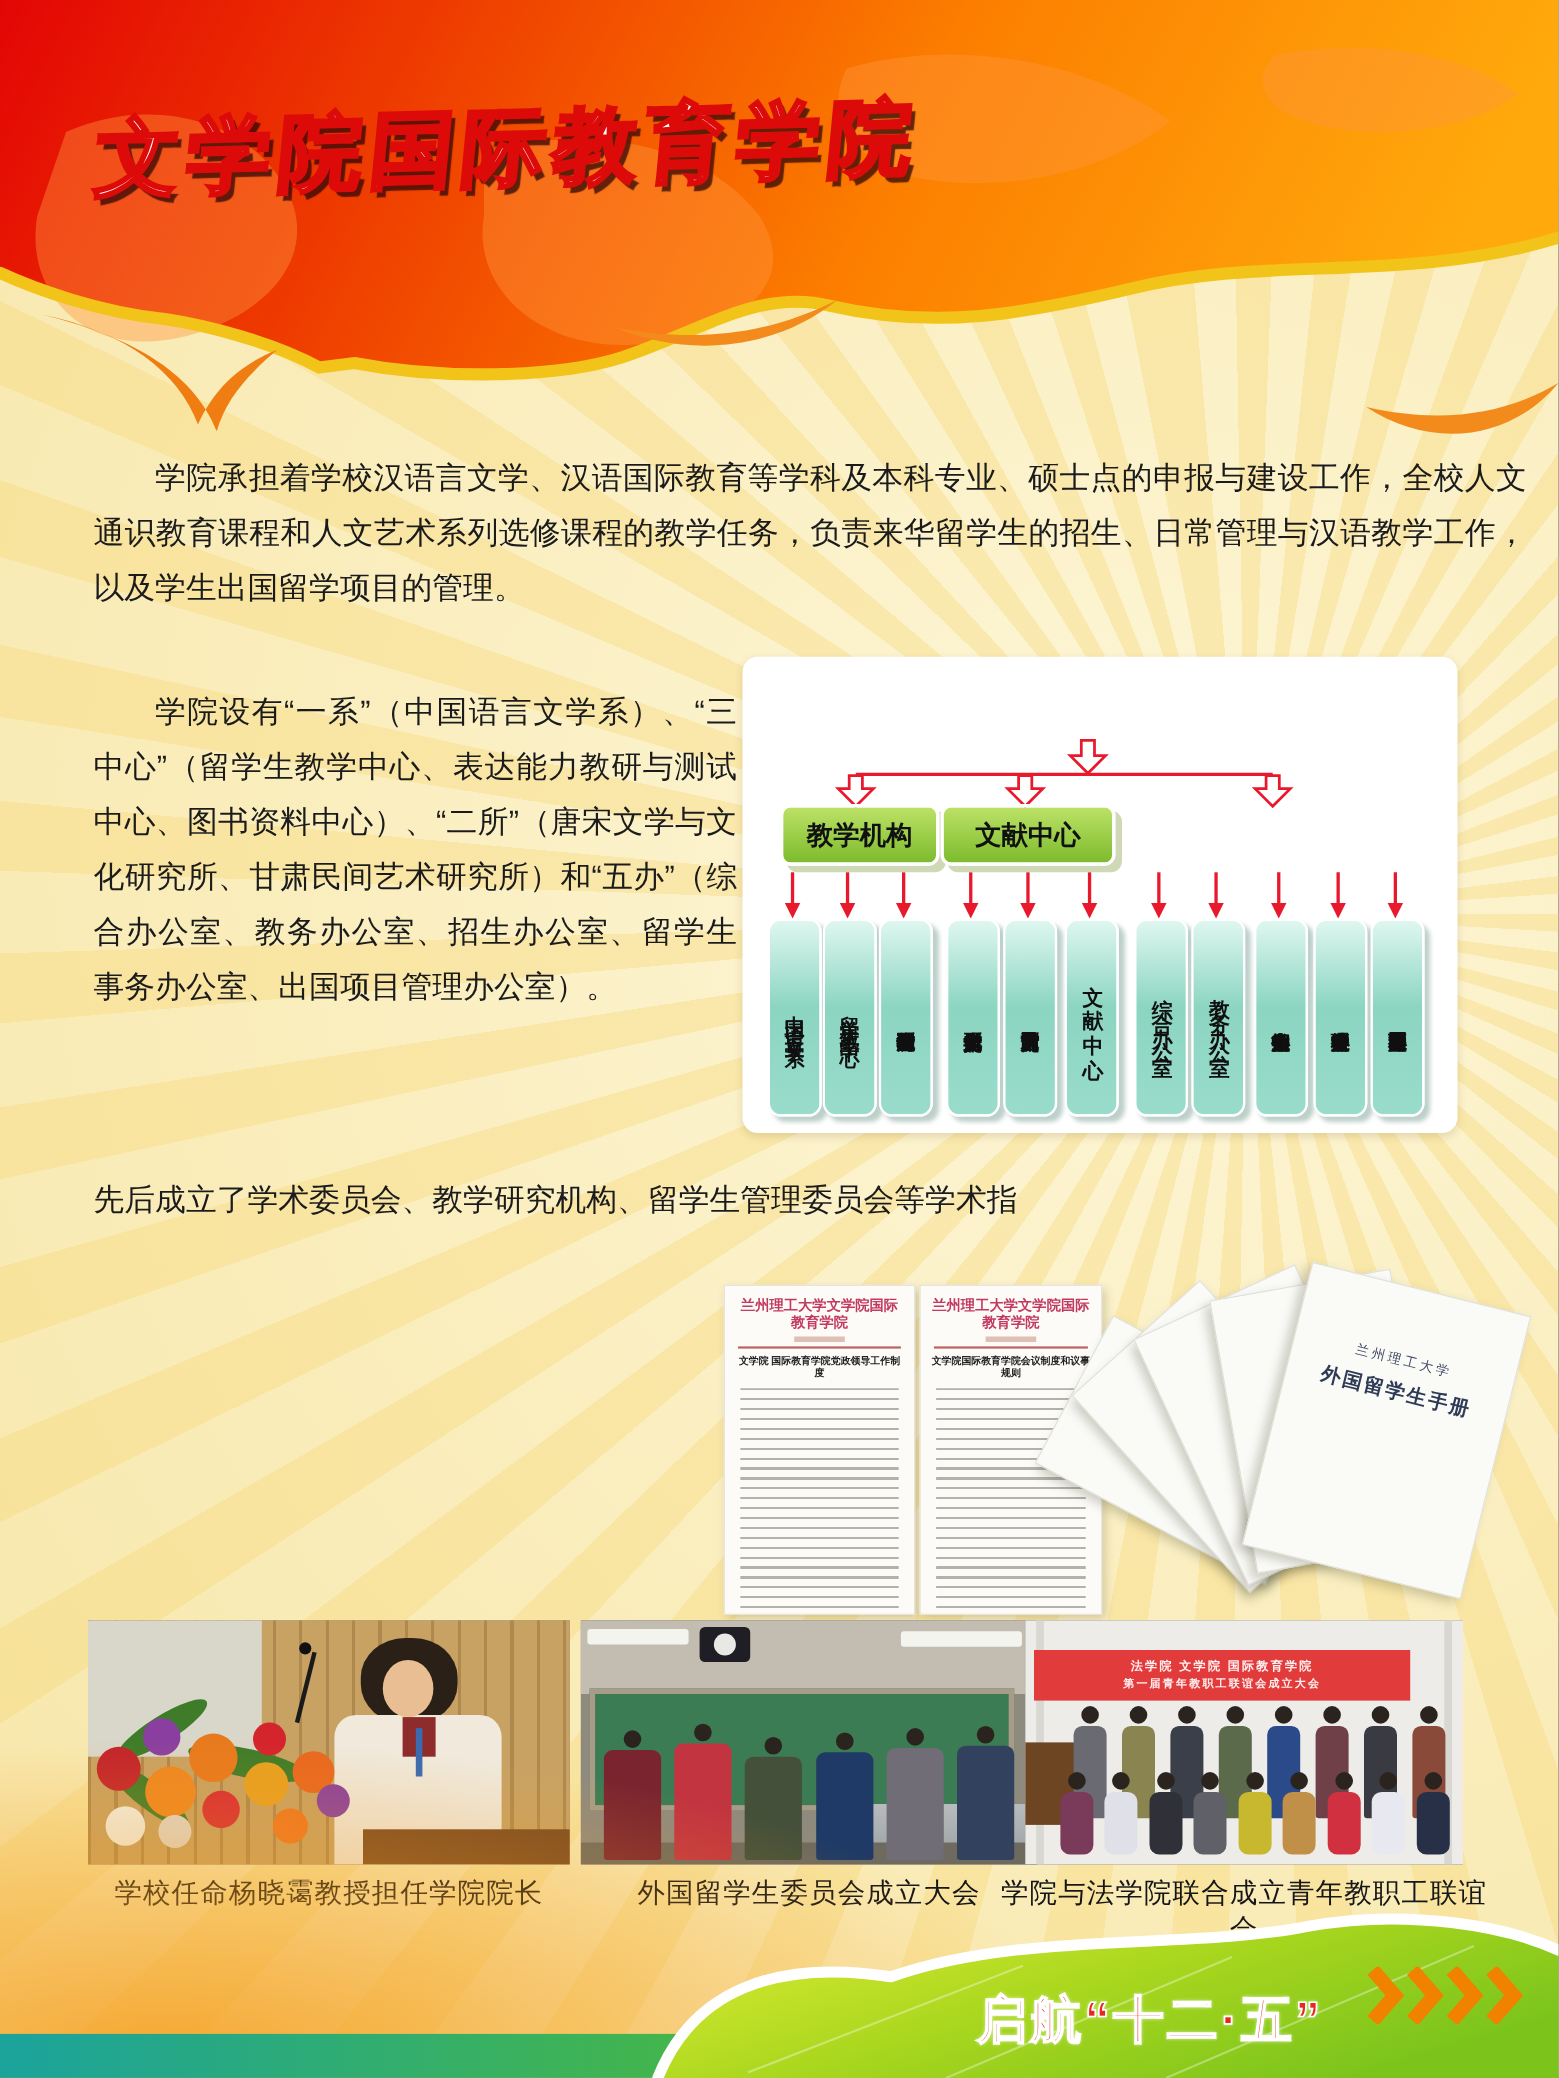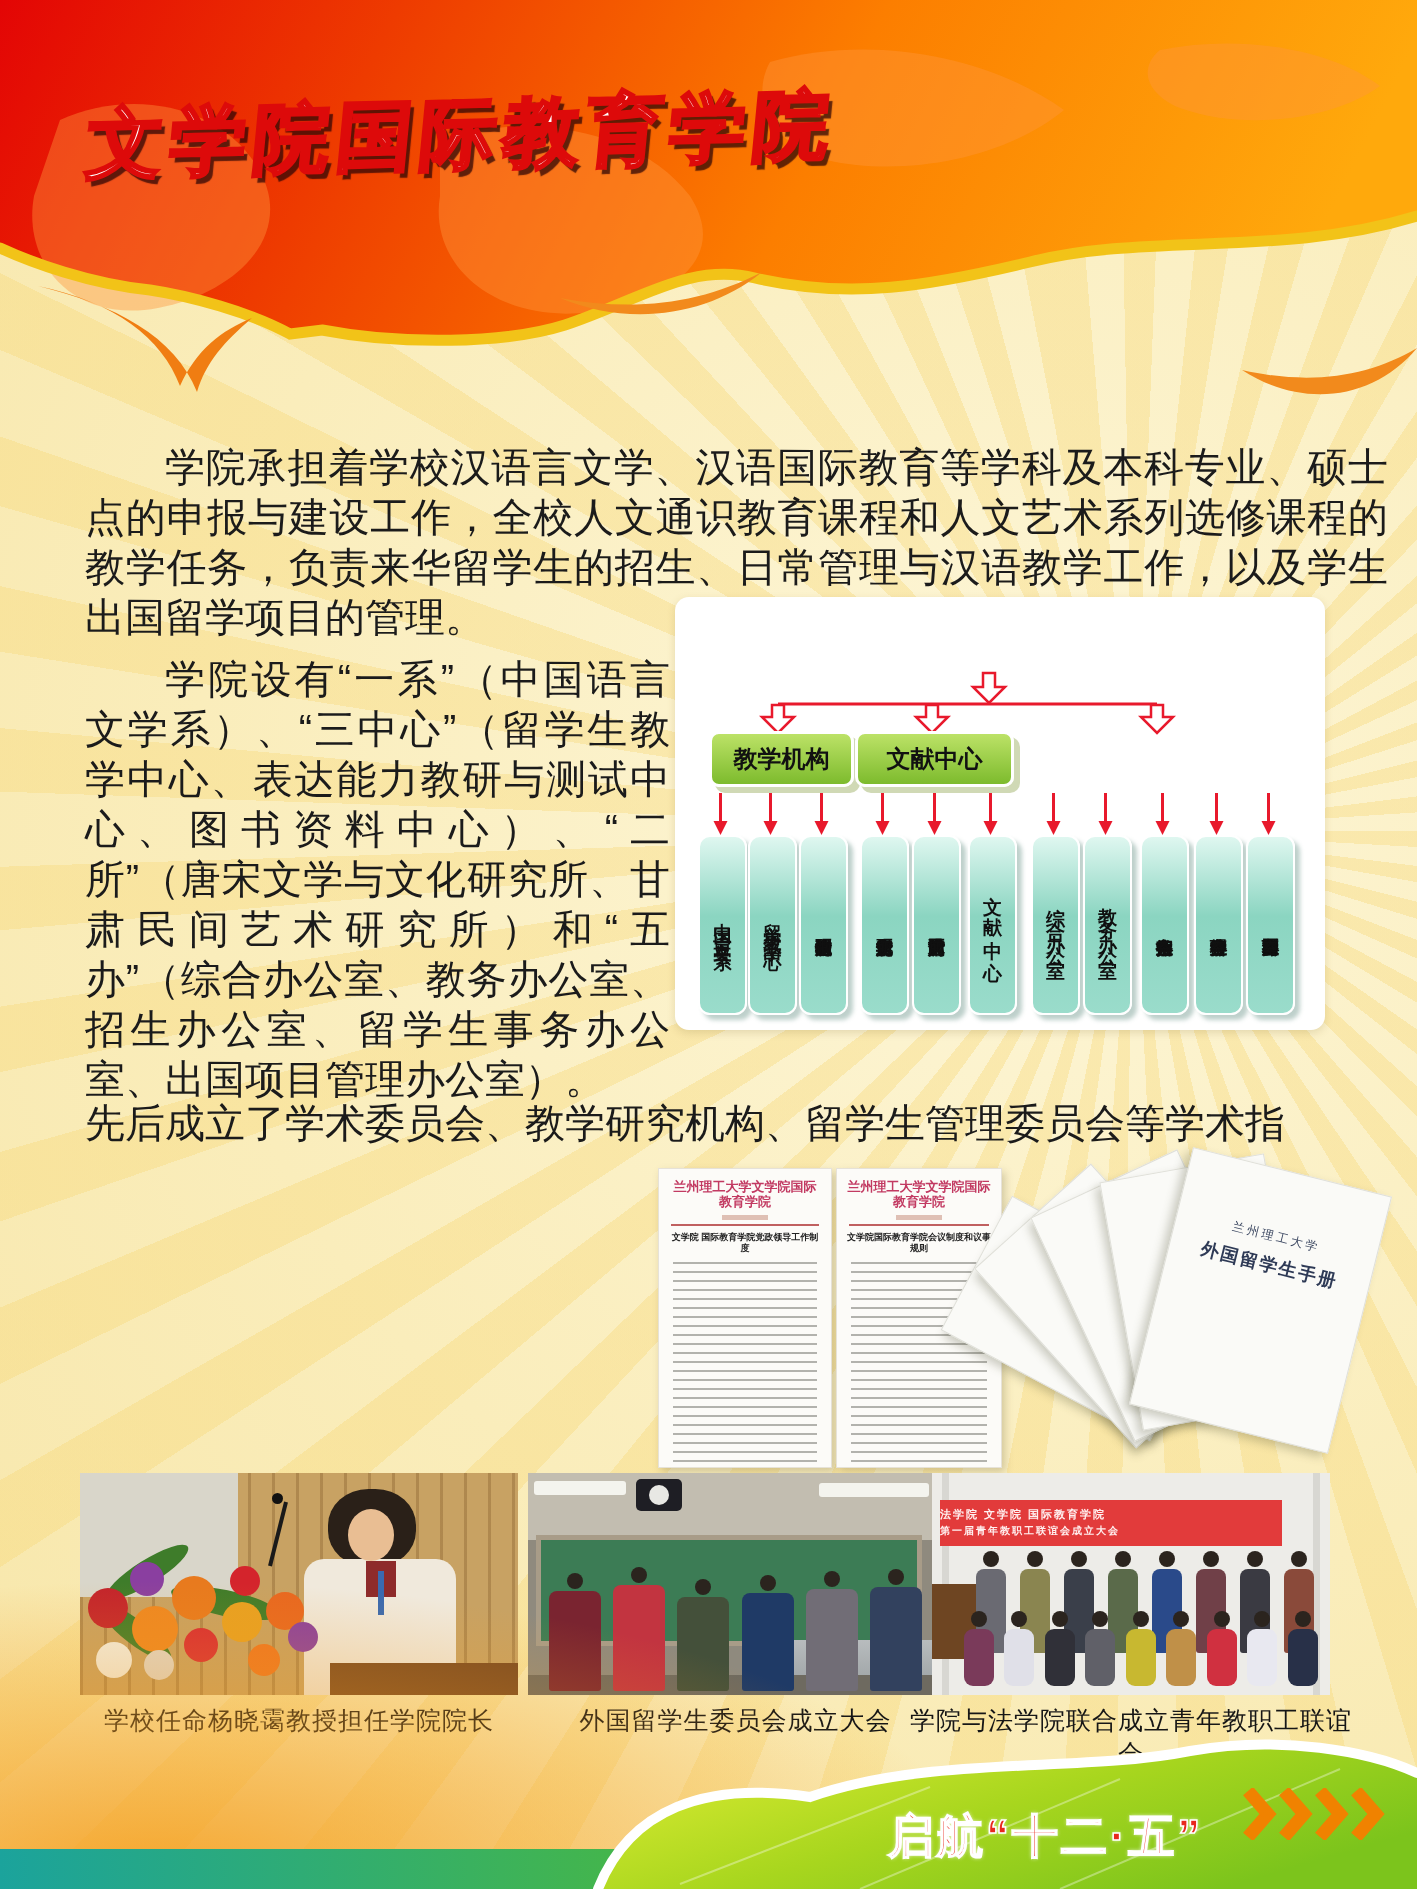--- a/index.html
+++ b/index.html
@@ -15,21 +15,21 @@
   .poster-title{position:absolute;left:88px;top:84px;width:760px;
     font-size:76px;font-weight:bold;color:#fff;letter-spacing:7px;
     -webkit-text-stroke:3px #DD0A0A;
     text-shadow:5px 6px 1px rgba(45,5,5,0.75);
     transform:skewX(-7deg) rotate(-1.5deg);white-space:nowrap;}
   .section-title{position:absolute;left:842px;top:258px;font-size:74px;font-weight:800;
     color:#C41212;letter-spacing:6px;white-space:nowrap;}
   .section-title .bracket{color:#C41212;-webkit-text-fill-color:transparent;-webkit-text-stroke:3px #C41212;font-weight:600;}
 
   
-  .bodytext{color:#1b1b1b;font-size:40px;line-height:50px;text-align:justify;word-break:break-all;margin-top:32px;}
+  .bodytext{color:#1b1b1b;font-size:28px;line-height:50px;text-align:justify;word-break:break-all;}
   .blockA{left:85px;top:410px;width:1303px;text-indent:2em;}
   .blockB{left:85px;top:622px;width:585px;text-indent:2em;}
   .blockC{left:85px;top:1066px;width:1303px;}
   .p3a{display:block;}
   .docs-spacer{float:right;width:715px;height:300px;}
 
   
   .org-panel{left:675px;top:597px;width:650px;height:433px;background:#fff;border-radius:14px;
              box-shadow:0 3px 8px rgba(120,100,40,0.18);}
   .org-root{position:absolute;left:166px;top:16px;width:296px;height:58px;border-radius:10px;
@@ -102,21 +102,21 @@
   .p2-board{position:absolute;left:2%;top:28%;width:93%;height:50%;background:#3C7C55;border:5px solid #A89C88;box-sizing:border-box;}
   .p2-row{position:absolute;left:5%;right:5%;top:40%;height:58%;display:flex;justify-content:space-between;align-items:flex-end;}
   .p2-row .figure{width:52px;}
   .p2-desk{position:absolute;right:0;bottom:0;width:46%;height:25%;background:linear-gradient(180deg,#B8BCBE,#989EA0);}
   .p2-floor{position:absolute;left:0;bottom:0;width:100%;height:9%;background:#6E6A60;}
 
   
   .p3-wall{position:absolute;inset:0;background:#EDECE8;}
   .p3-trim{position:absolute;top:0;width:7px;height:100%;background:#D8D7D2;}
   .p3-banner{position:absolute;left:2%;top:12%;width:86%;height:21%;background:#E23B3B;color:#FFEFEF;
-             display:flex;flex-direction:column;justify-content:center;letter-spacing:2px;}
+             display:flex;flex-direction:column;align-items:center;justify-content:center;letter-spacing:2px;}
   .p3-banner .l1{font-size:11px;font-weight:bold;}
   .p3-banner .l2{font-size:10px;font-weight:bold;margin-top:2px;}
   .p3-podium{position:absolute;left:0;bottom:16%;width:12%;height:34%;background:#6E4522;}
   .p3-back{position:absolute;left:11%;right:4%;top:35%;height:46%;display:flex;justify-content:space-between;align-items:flex-end;}
   .p3-back .figure{width:30px;height:100%;}
   .p3-front{position:absolute;left:8%;right:3%;top:62%;height:34%;display:flex;justify-content:space-between;align-items:flex-end;}
   .p3-front .figure{width:30px;height:100%;}
   .p3-front .figure .torso{border-radius:9px;}
 
   

